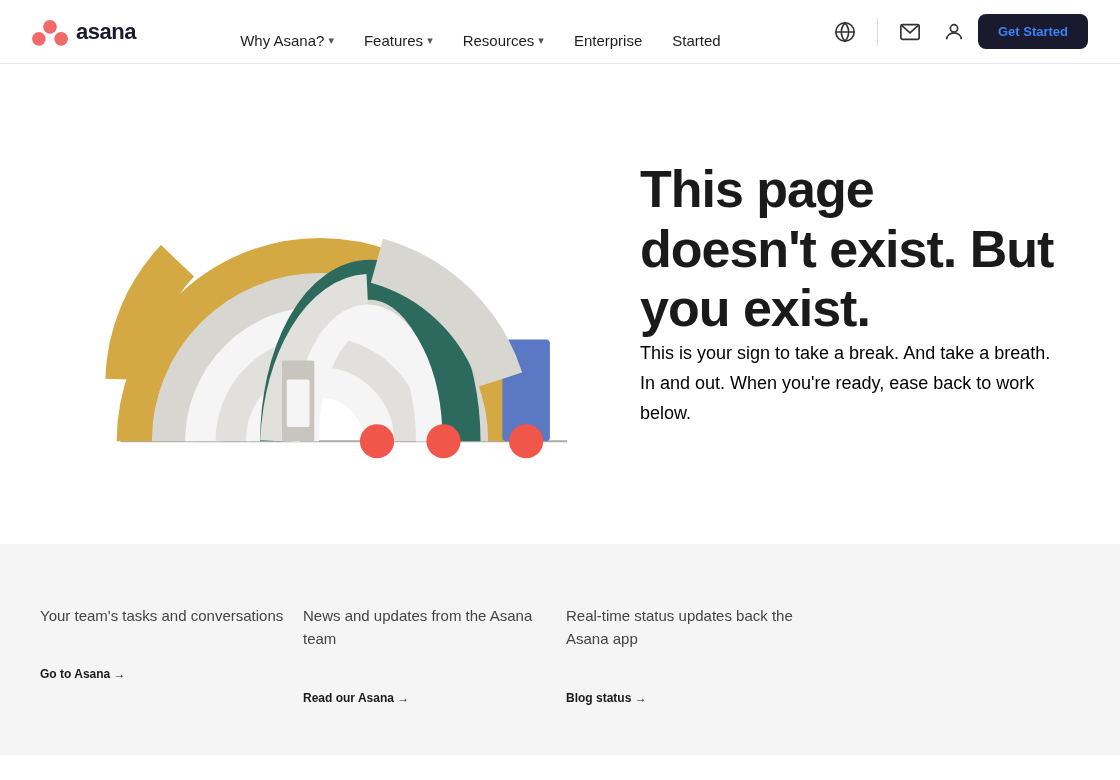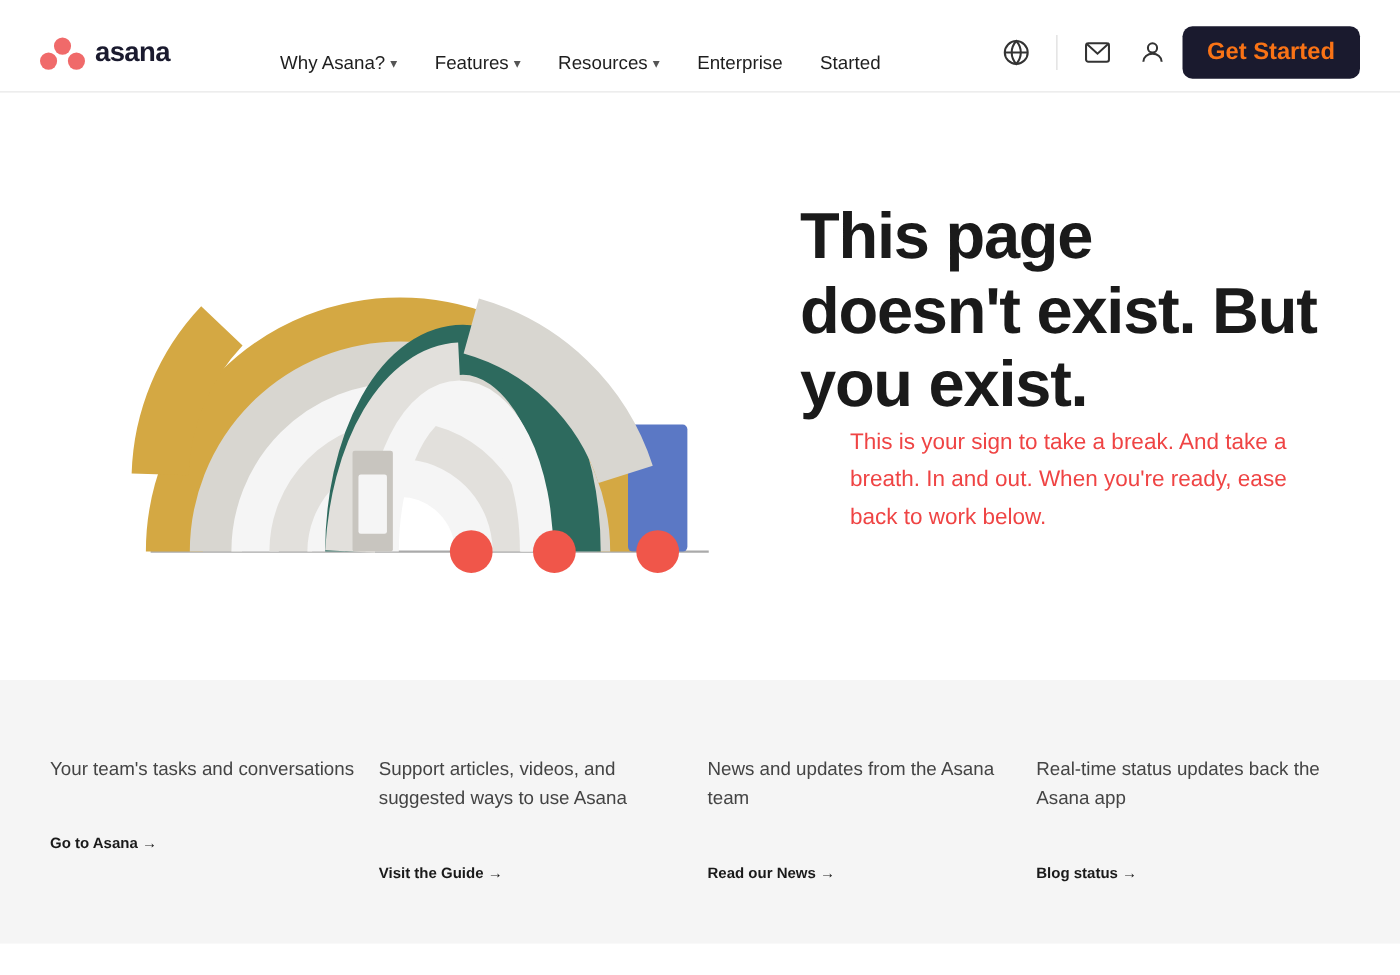--- a/index.html
+++ b/index.html
@@ -2,59 +2,59 @@
 <html><head>
   <meta charset="utf-8">
   <style>
     * { margin: 0; padding: 0; box-sizing: border-box; }
     body { font-family: -apple-system, BlinkMacSystemFont, 'Segoe UI', sans-serif; width: 1120px; background: #fff; overflow-x: hidden; }
 
     
     nav {
       display: flex; align-items: center; justify-content: space-between;
       padding: 0 32px; height: 64px; border-bottom: 1px solid #e8e8e8;
-      background: #fff; position: sticky; top: 10px; z-index: 100;
+      background: #fff; position: sticky; top: 0; z-index: 100;
     }
     .nav-logo { display: flex; align-items: center; gap: 8px; text-decoration: none; }
     .logo-icon { width: 36px; height: 28px; }
     .logo-text { font-size: 22px; font-weight: 700; color: #1a1a2e; letter-spacing: -0.5px; }
     .nav-links { display: flex; align-items: center; gap: 6px; }
     .nav-link {
       font-size: 15px; color: #1e1e1e; text-decoration: none;
       padding: 6px 12px; border-radius: 6px; cursor: pointer;
       display: flex; align-items: center; gap: 4px; margin-top: 18px;
     }
     .nav-link .chevron { font-size: 11px; color: #555; }
     .nav-icons { display: flex; align-items: center; gap: 4px; }
     .nav-icon-btn {
       width: 40px; height: 40px; border-radius: 50%; border: none; background: transparent;
       cursor: pointer; display: flex; align-items: center; justify-content: center;
       color: #333; font-size: 20px;
     }
     .nav-divider { width: 1px; height: 28px; background: #ddd; margin: 0 8px; }
     .get-started-btn {
-      background: #1a1a2e; color: #f97316; border: none; border-radius: 8px;
-      padding: 10px 20px; font-size: 19px; font-weight: 600; cursor: pointer;
+      background: #1a1a2e; color: #3b82f6; border: none; border-radius: 8px;
+      padding: 10px 20px; font-size: 13px; font-weight: 600; cursor: pointer;
       white-space: nowrap;
     }
 
     
     .hero {
       display: flex; align-items: center;
       padding: 40px 60px 60px 40px;
       min-height: 470px; background: #fff;
     }
     .hero-illustration { flex: 0 0 560px; height: 380px; position: relative; }
     .hero-content { flex: 1; padding-left: 40px; }
     .hero-title {
       font-size: 52px; font-weight: 700; line-height: 1.15;
       color: #1a1a1a; letter-spacing: -1px;
     }
     .hero-subtitle {
-      font-size: 18px; line-height: 1.65; color: #ef4444; margin-left: 40px;
+      font-size: 18px; line-height: 1.65; color: #000000;
     }
 
     
     .illustration-svg { width: 100%; height: 100%; }
 
     
     .footer-section {
       background: #f5f5f5; padding: 60px 40px 50px;
     }
     .footer-grid {
@@ -173,28 +173,24 @@
 </section>
 
 <section class="footer-section">
   <div class="footer-grid">
 
     <div class="footer-card">
       <p class="footer-desc">Your team's tasks and conversations</p>
       <a class="footer-link">Go to Asana →</a>
     </div>
 
-    <div class="footer-card">
-      <p class="footer-desc">Support articles, videos, and suggested ways to use Asana</p>
-      <a class="footer-link">Visit the Guide →</a>
-    </div>
 
     <div class="footer-card">
       <p class="footer-desc">News and updates from the Asana team</p>
-      <a class="footer-link">Read our News →</a>
+      <a class="footer-link">Read our Asana →</a>
     </div>
 
     <div class="footer-card">
       <p class="footer-desc">Real-time status updates back the Asana app</p>
       <a class="footer-link">Blog status →</a>
     </div>
 
   </div>
 </section>
 

